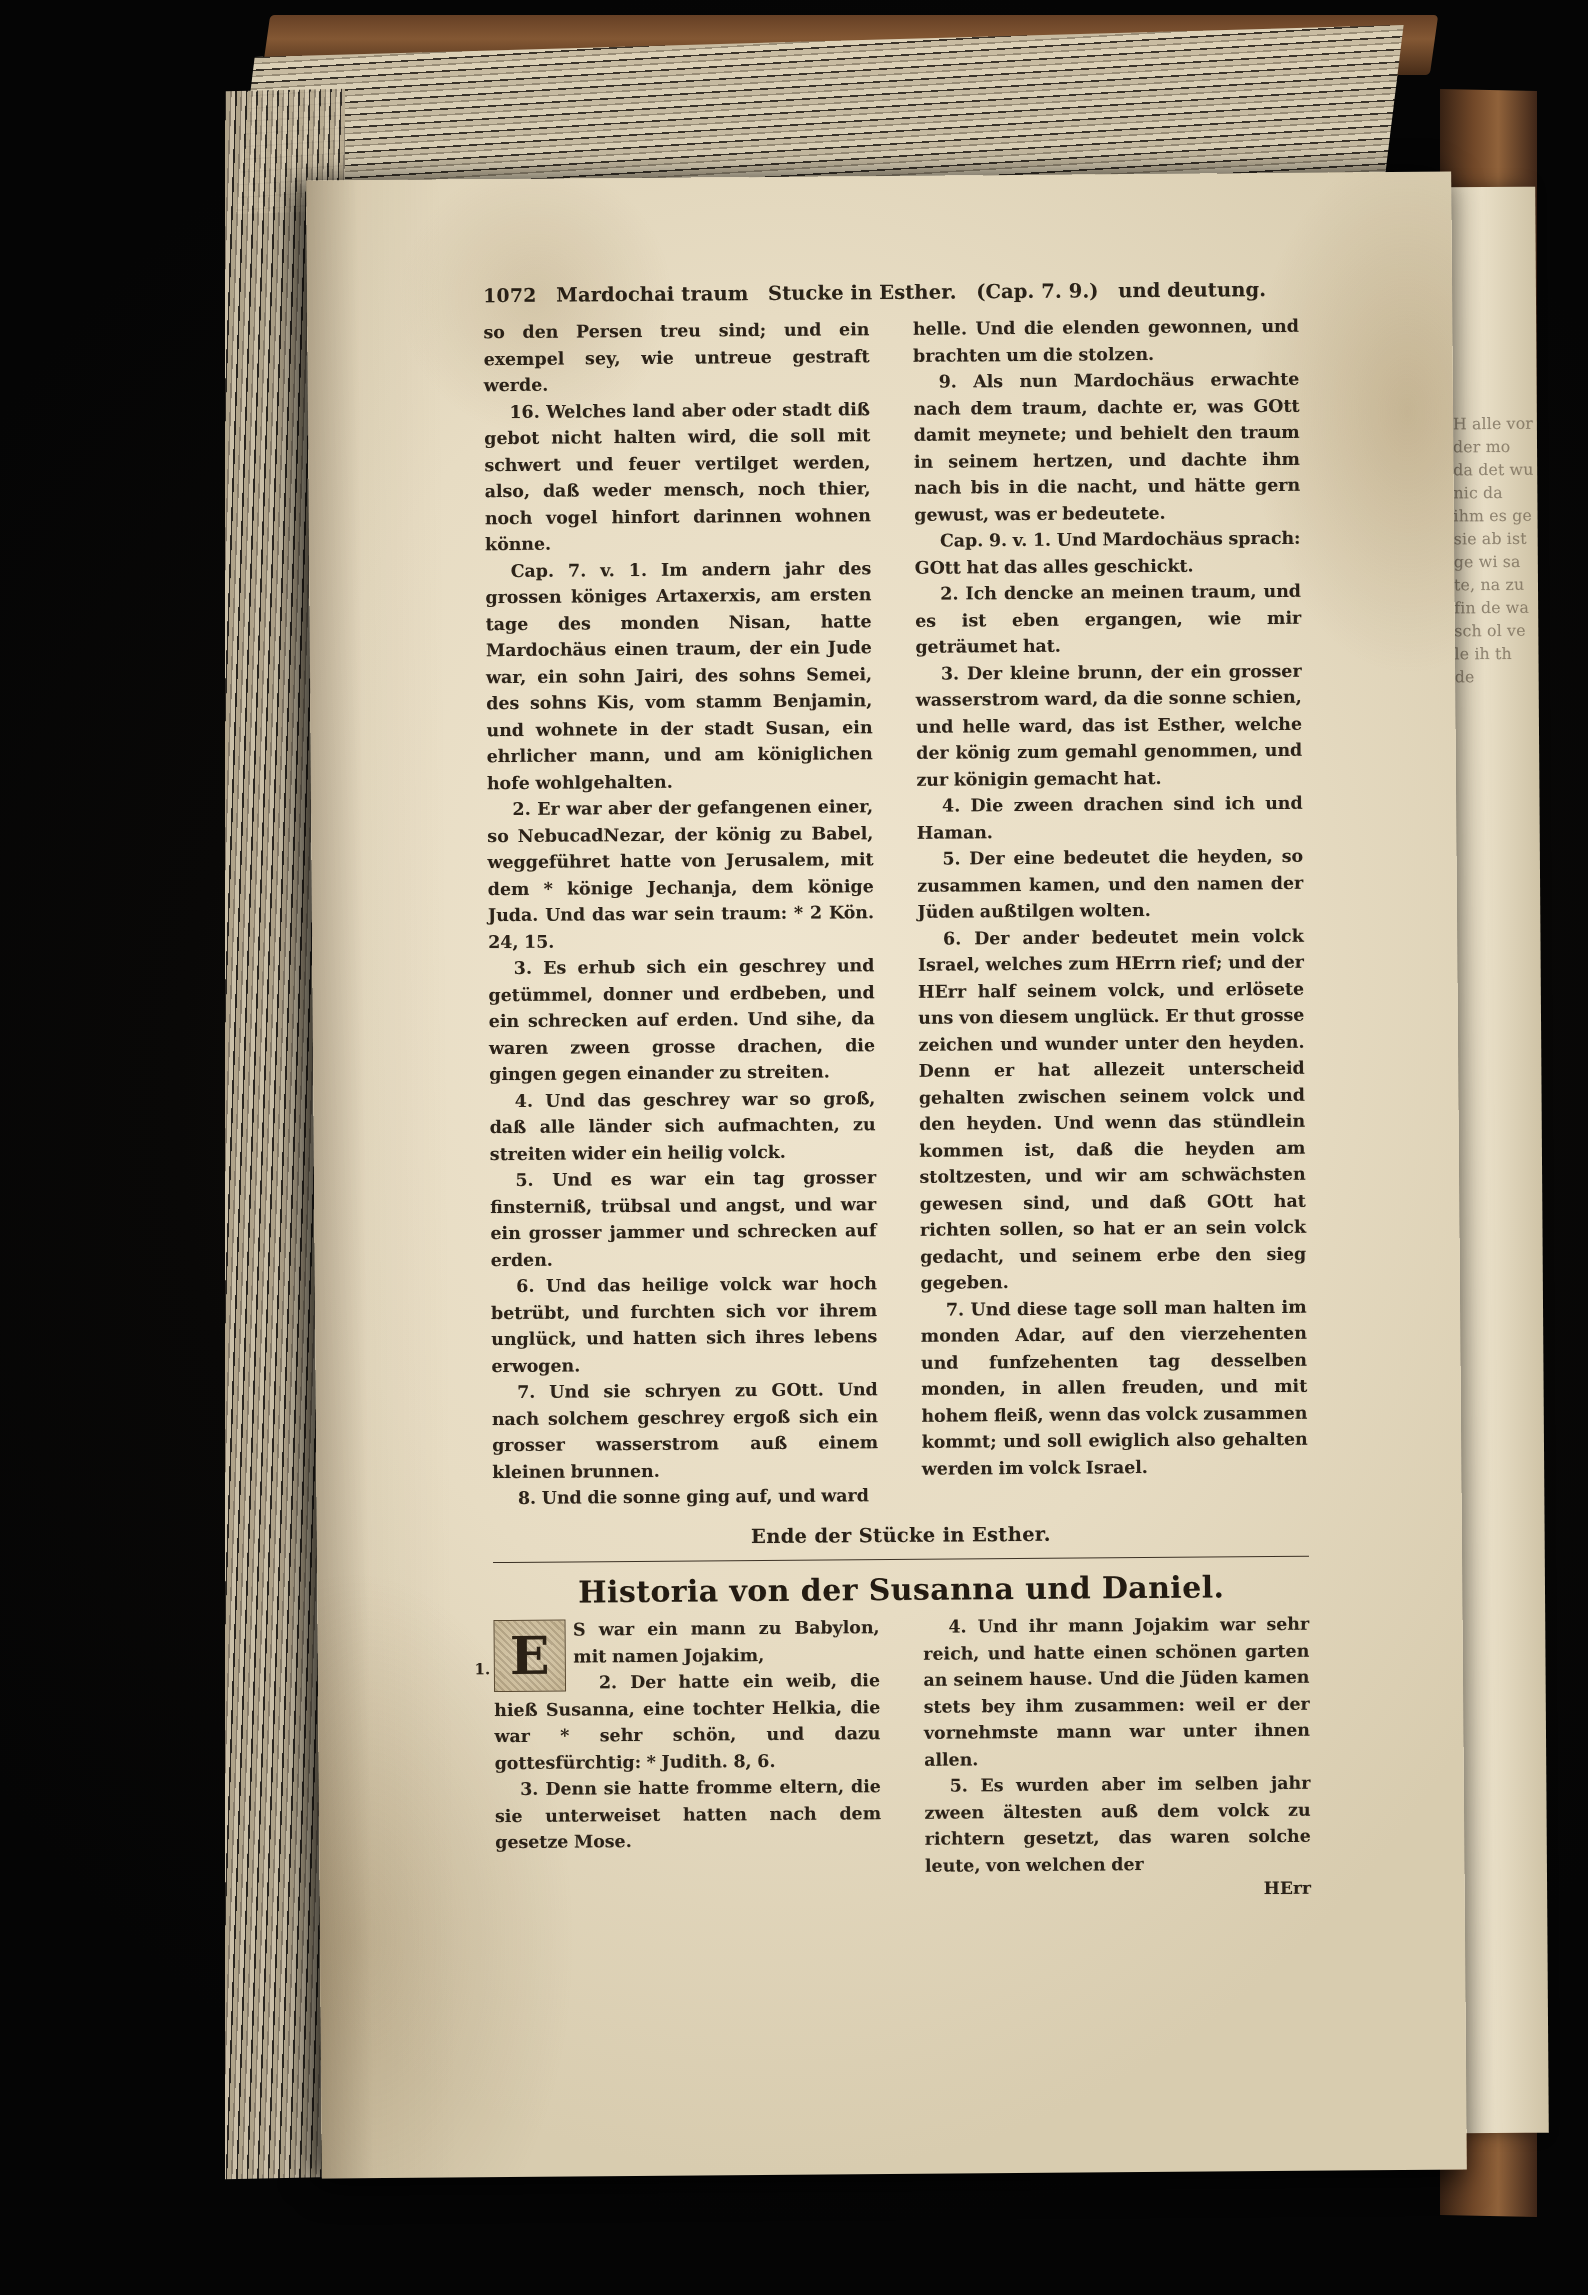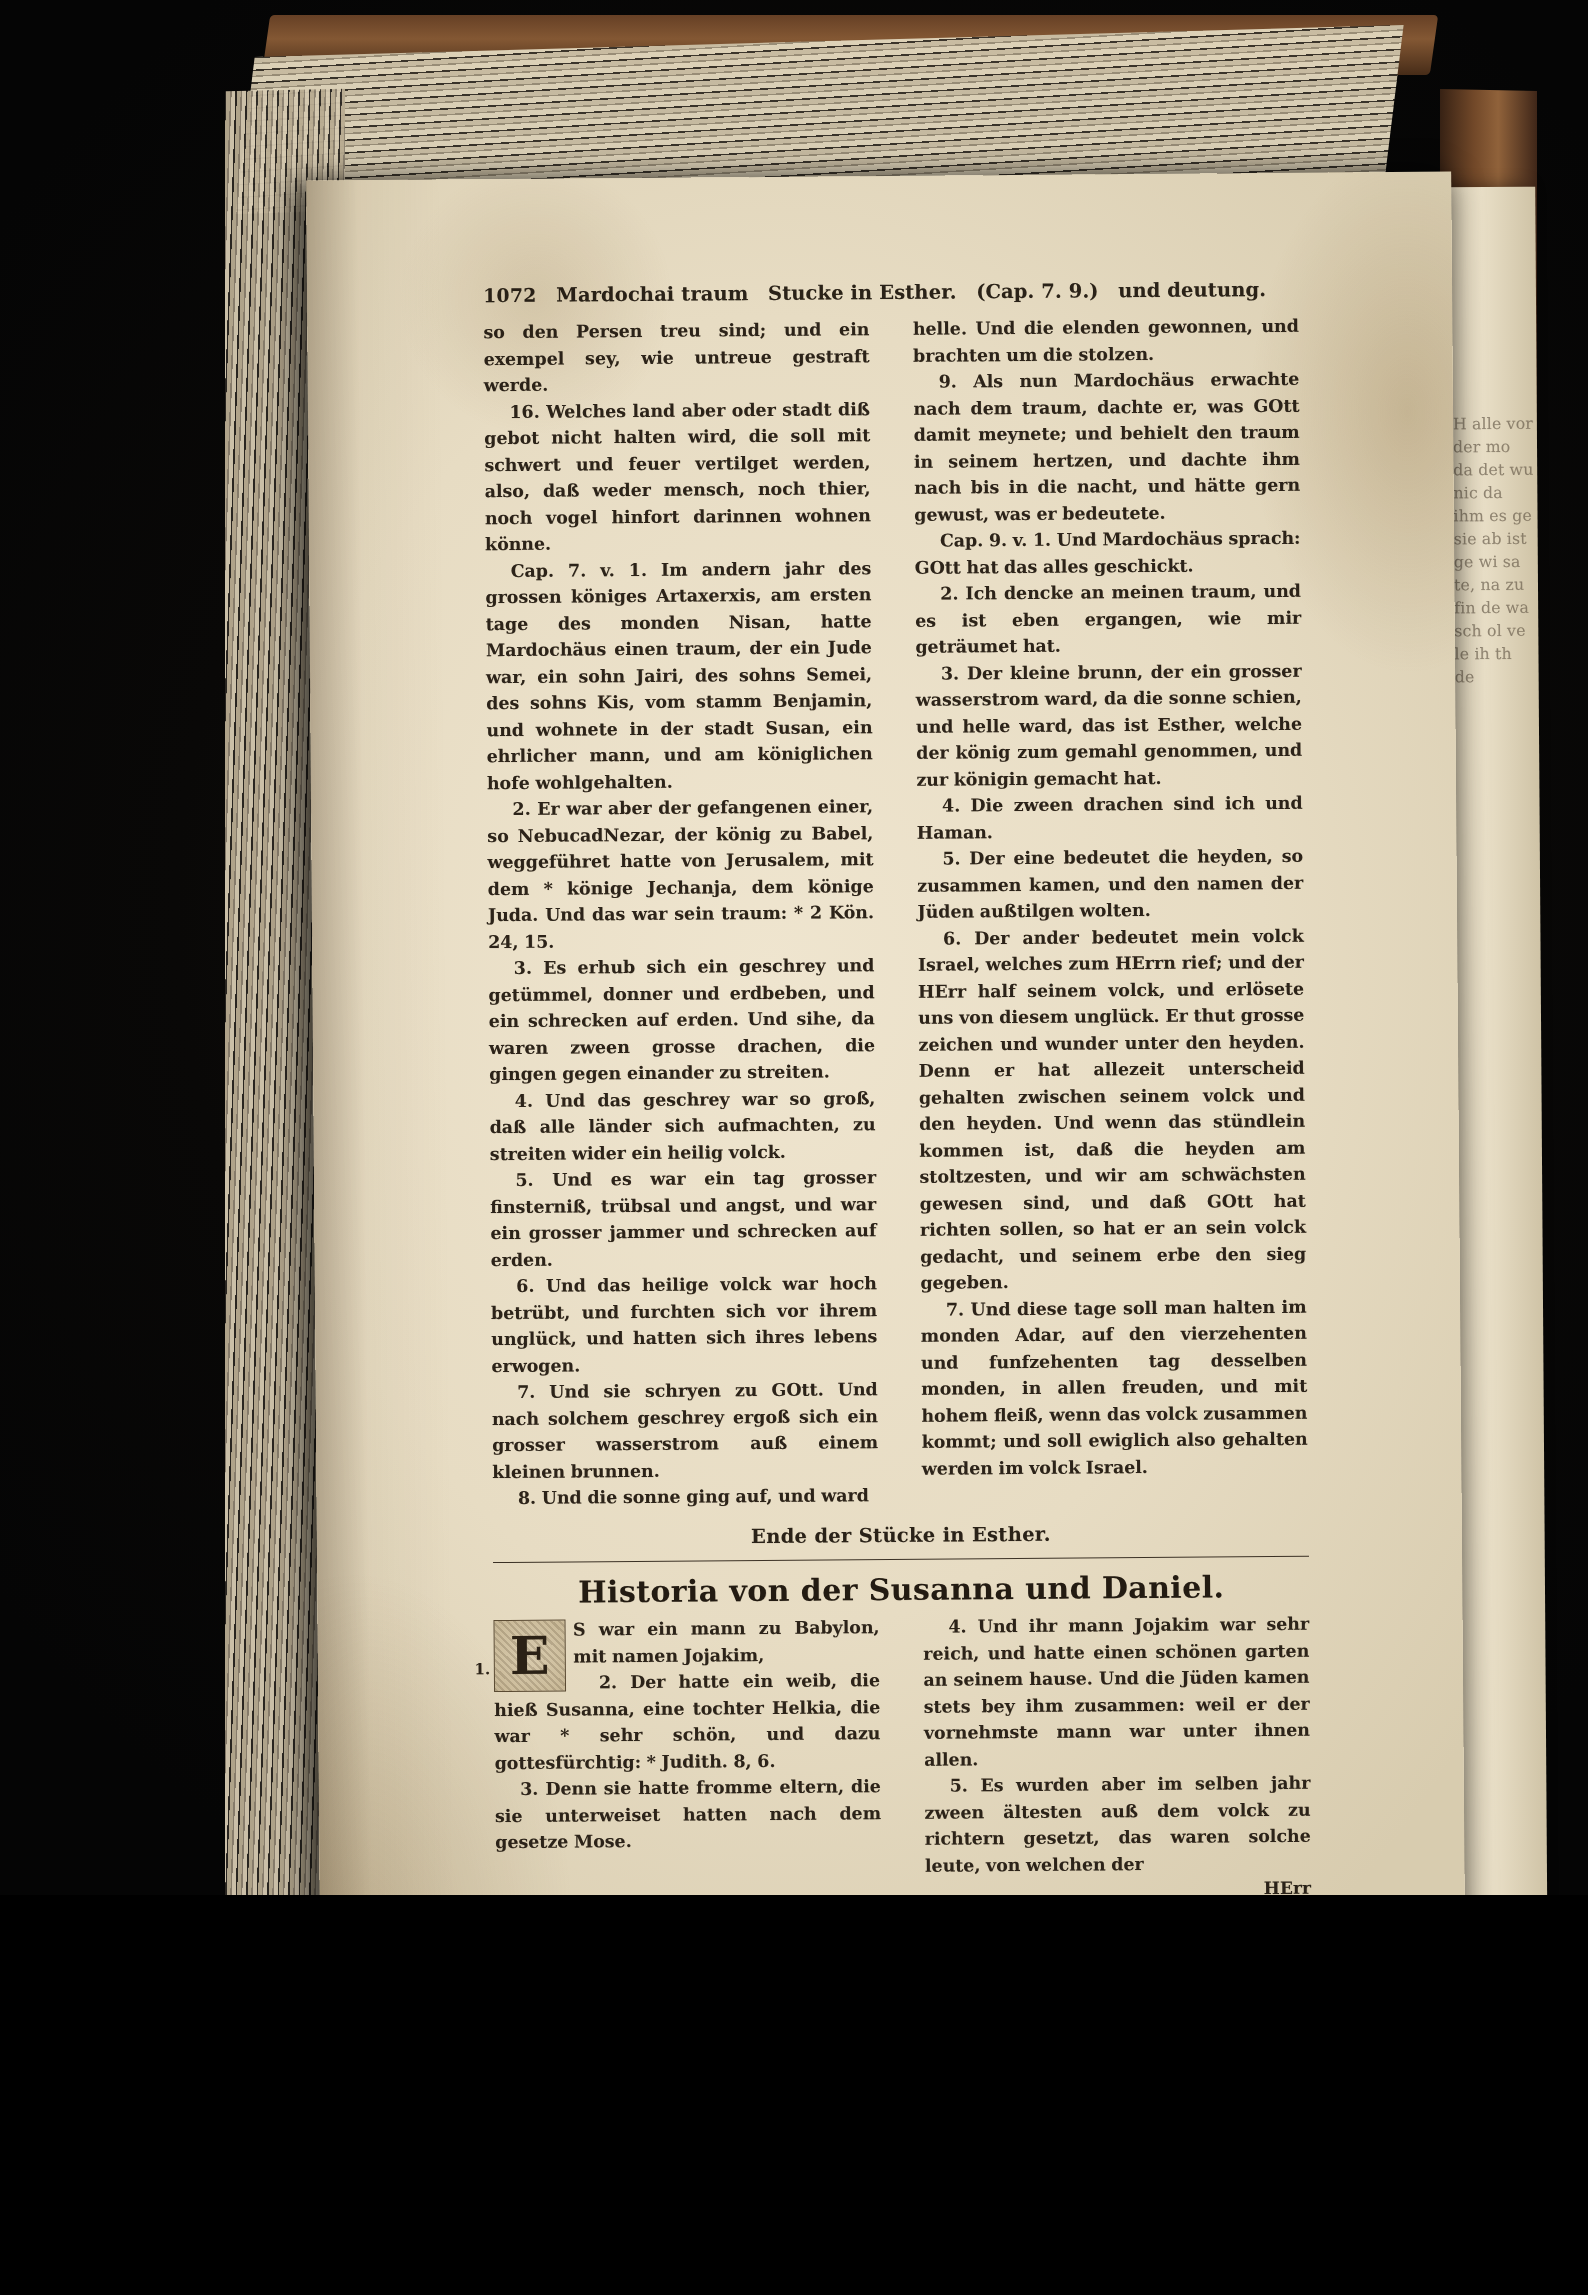--- a/index.html
+++ b/index.html
@@ -11,21 +11,21 @@
     width: 1589px;
     height: 2295px;
     overflow: hidden;
     font-family: "DejaVu Serif", serif;
   }
 
   
   #photo {
     position: relative;
     width: 1589px;
-    height: 1895px;
+    height: 2295px;
     background:
       radial-gradient(ellipse 1048px 1123px at 52% 48%, #17150f 0%, #090807 62%, #050505 100%);
     overflow: hidden;
   }
 
   
   .book-edge {
     position: absolute;
     background: linear-gradient(90deg, #6b6154 0%, #c9bda4 18%, #e3d9c2 45%, #bfb49a 72%, #7a7160 100%);
   }

